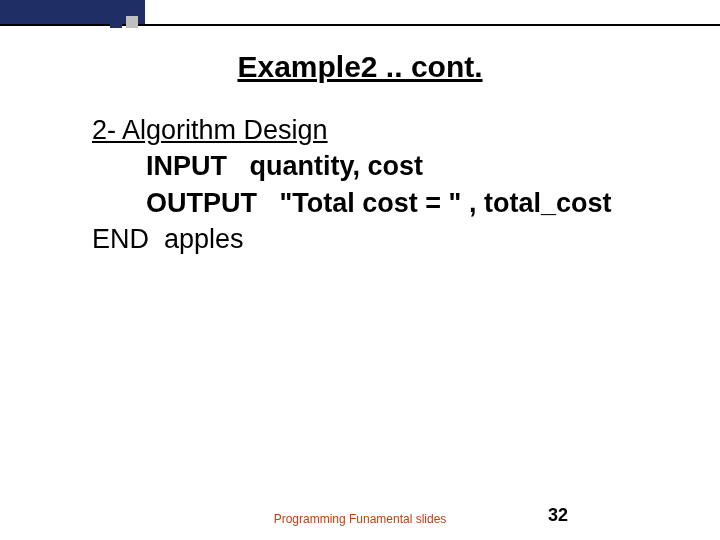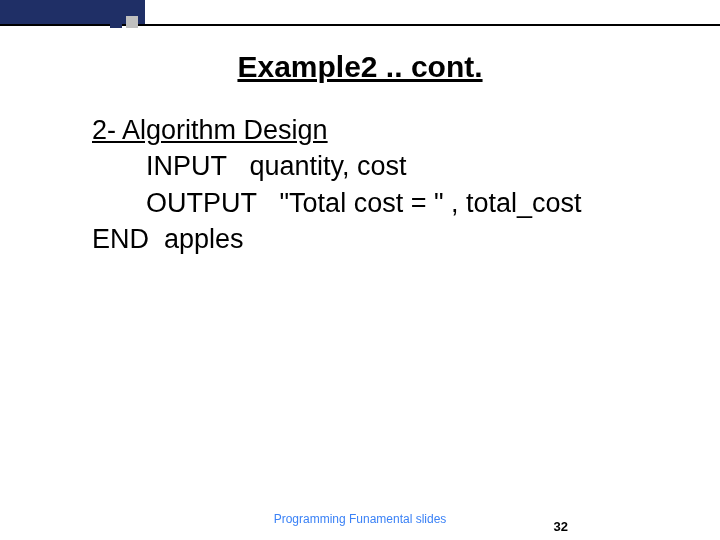--- a/index.html
+++ b/index.html
@@ -55,36 +55,36 @@
   .body {
     position: absolute;
     top: 112px;
     left: 52px;
     width: 620px;
     font-size: 27px;
     line-height: 1.35;
     margin-left: 40px;
   }
   .body .u { text-decoration: underline; }
-  .indent { padding-left: 54px; display: block; }
+  .indent { padding-left: 54px; display: block; font-weight: bold; }
   .arrow { font-family: Arial, sans-serif; }
   .footer {
     position: absolute;
     bottom: 14px;
     left: 0;
     width: 720px;
     text-align: center;
     font-size: 12px;
-    color: #3b82f6;
+    color: #c2410c;
   }
   .pagenum {
     position: absolute;
-    bottom: 6px;
+    bottom: 14px;
     right: 24px;
-    font-size: 13px;
+    font-size: 18px;
     font-weight: 700;
   }
 </style>
 </head>
 <body>
 
 <div class="slide">
 
   <div class="accent-bar"></div>
   <div class="rule"></div>

